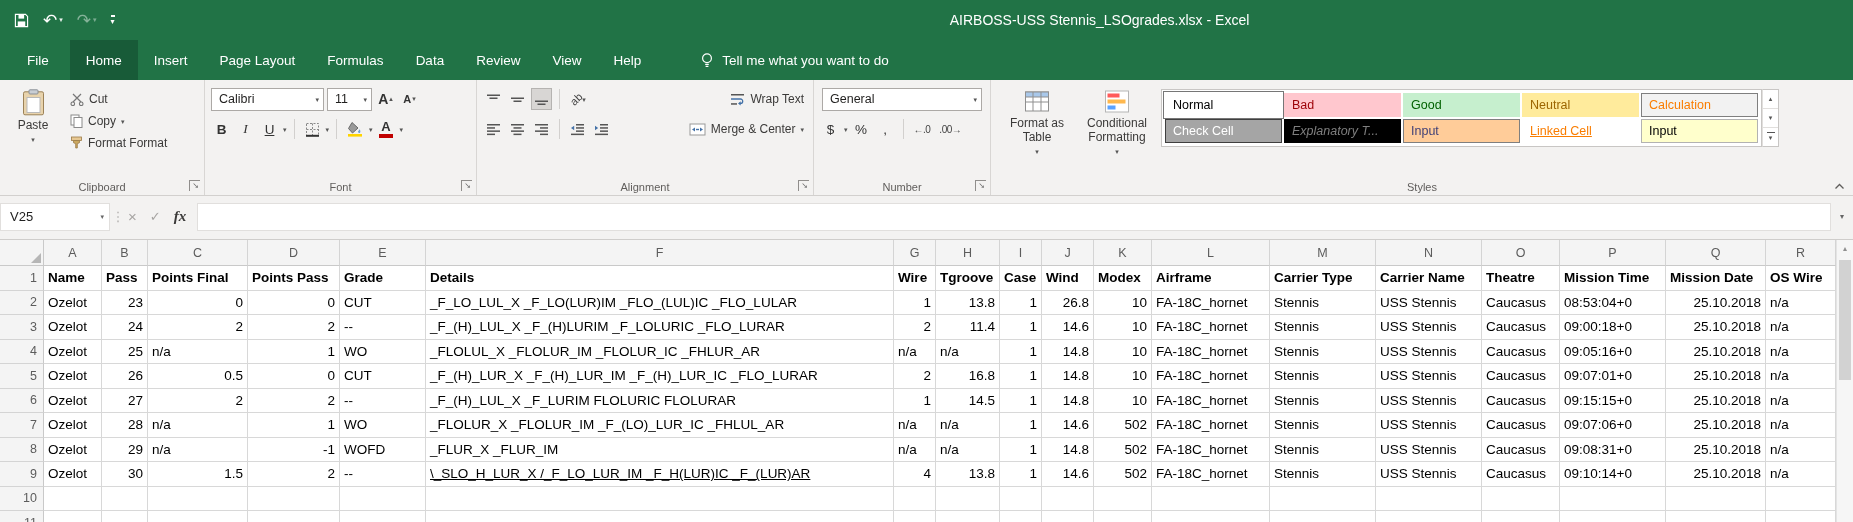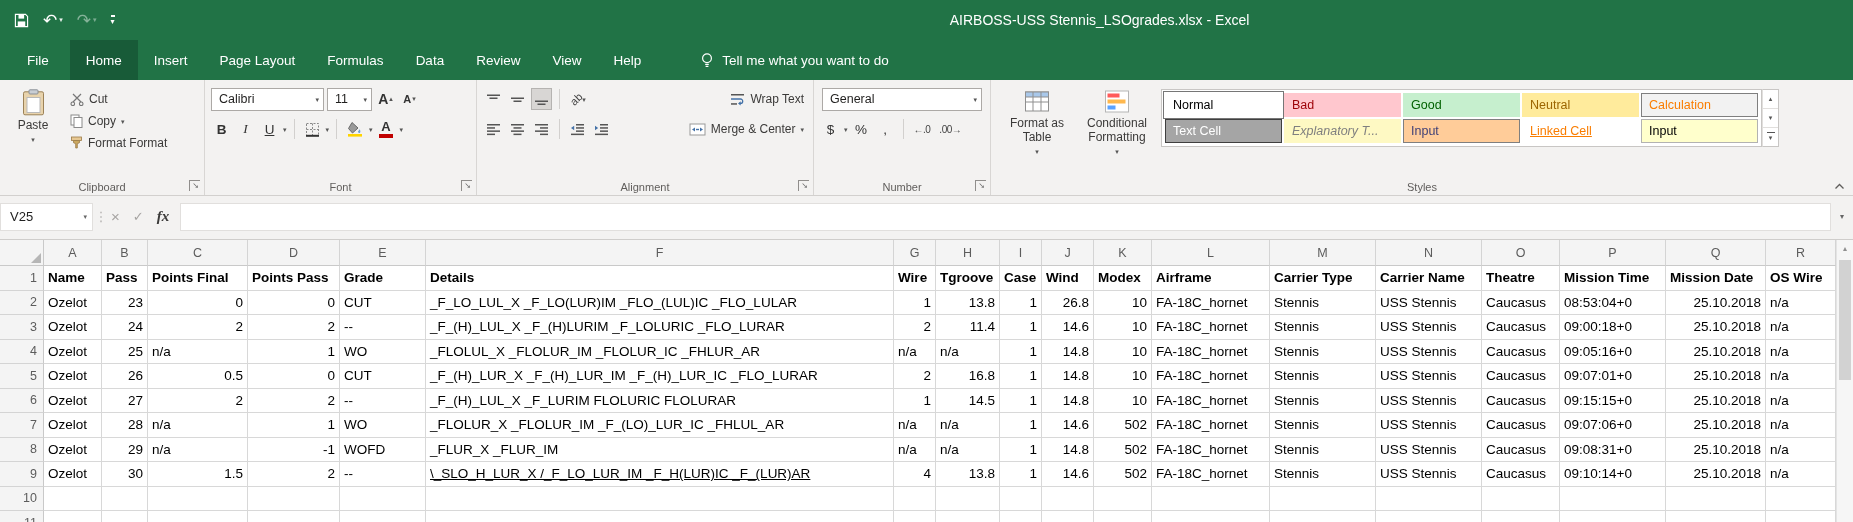--- a/index.html
+++ b/index.html
@@ -78,21 +78,21 @@
   .chip.sel{outline:1.5px solid #767676;outline-offset:1px;}
   .galscroll{width:17px;height:58px;margin-top:5px;border:1px solid #c8c6c4;border-left:1px solid #e1dfdd;display:flex;flex-direction:column;background:#fff;}
   .gs{flex:1;display:flex;align-items:center;justify-content:center;font-size:7px;color:#555;cursor:default;}
   .gs + .gs{border-top:1px solid #e1dfdd;}
   .gs.more{flex-direction:column;}
   .gs.more::before{content:"";width:8px;border-top:1.5px solid #555;margin-bottom:1px;}
   .ribcollapse{position:absolute;right:8px;bottom:5px;cursor:default;}
 
   
   .fbar{height:44px;background:var(--ribbon-bg);display:flex;align-items:center;border-bottom:1px solid #cfcdcb;flex:none;padding-bottom:2px;}
-  .namebox{width:93px;height:28px;background:#fff;border:1px solid #e1dfdd;display:flex;align-items:center;justify-content:space-between;padding:0 5px 0 9px;font-size:13px;color:#222;}
+  .namebox{width:110px;height:28px;background:#fff;border:1px solid #e1dfdd;display:flex;align-items:center;justify-content:space-between;padding:0 5px 0 9px;font-size:13px;color:#222;}
   .nbarr{font-size:7px;color:#666;}
   .fsplit{width:16px;text-align:center;color:#b3b1af;font-size:13px;cursor:col-resize;}
   .fbtns{display:flex;align-items:center;gap:13px;padding:0 11px 0 2px;}
   .fcancel{color:#a6a4a2;font-size:15px;line-height:1;}
   .fok{color:#a6a4a2;font-size:13px;line-height:1;}
   .fx{font-family:"Liberation Serif",serif;font-style:italic;font-size:15px;color:#3b3a39;line-height:1;font-weight:bold;}
   .finput{flex:1;height:28px;background:#fff;border:1px solid #e1dfdd;font-size:13px;padding:0 6px;display:flex;align-items:center;}
   .fexpand{width:22px;text-align:center;color:#666;font-size:8px;}
 
   
@@ -414,22 +414,22 @@
         </div>
         <div class="galpanel">
             <div class="galrow">
               <div class="chip sel" style="color: rgb(0, 0, 0); background: rgb(255, 255, 255);">Normal</div>
               <div class="chip" style="color: rgb(156, 0, 6); background: rgb(255, 199, 206);">Bad</div>
               <div class="chip" style="color: rgb(0, 97, 0); background: rgb(198, 239, 206);">Good</div>
               <div class="chip" style="color: rgb(156, 101, 0); background: rgb(255, 235, 156);">Neutral</div>
               <div class="chip" style="color: rgb(250, 125, 0); background: rgb(242, 242, 242); box-shadow: rgb(127, 127, 127) 0px 0px 0px 1px inset;">Calculation</div>
             </div>
             <div class="galrow">
-              <div class="chip" style="color: rgb(255, 255, 255); background: rgb(165, 165, 165); box-shadow: rgb(63, 63, 63) 0px 0px 0px 1px inset;">Text Cell</div>
-              <div class="chip" style="color: rgb(127, 127, 127); background: #fef9c3; font-style: italic;">Explanatory T...</div>
+              <div class="chip" style="color: rgb(255, 255, 255); background: rgb(165, 165, 165); box-shadow: rgb(63, 63, 63) 0px 0px 0px 1px inset;">Check Cell</div>
+              <div class="chip" style="color: rgb(127, 127, 127); background: #000000; font-style: italic;">Explanatory T...</div>
               <div class="chip" style="color: rgb(63, 63, 118); background: rgb(255, 204, 153); box-shadow: rgb(127, 127, 127) 0px 0px 0px 1px inset;">Input</div>
               <div class="chip" style="color: rgb(250, 125, 0); background: rgb(255, 255, 255); text-decoration: underline;">Linked Cell</div>
               <div class="chip" style="color: rgb(0, 0, 0); background: rgb(255, 255, 204); box-shadow: rgb(178, 178, 178) 0px 0px 0px 1px inset;">Input</div>
             </div>
           </div>
         <div class="galscroll">
           <span class="gs">▴</span>
           <span class="gs">▾</span>
           <span class="gs more">▾</span>
         </div>

